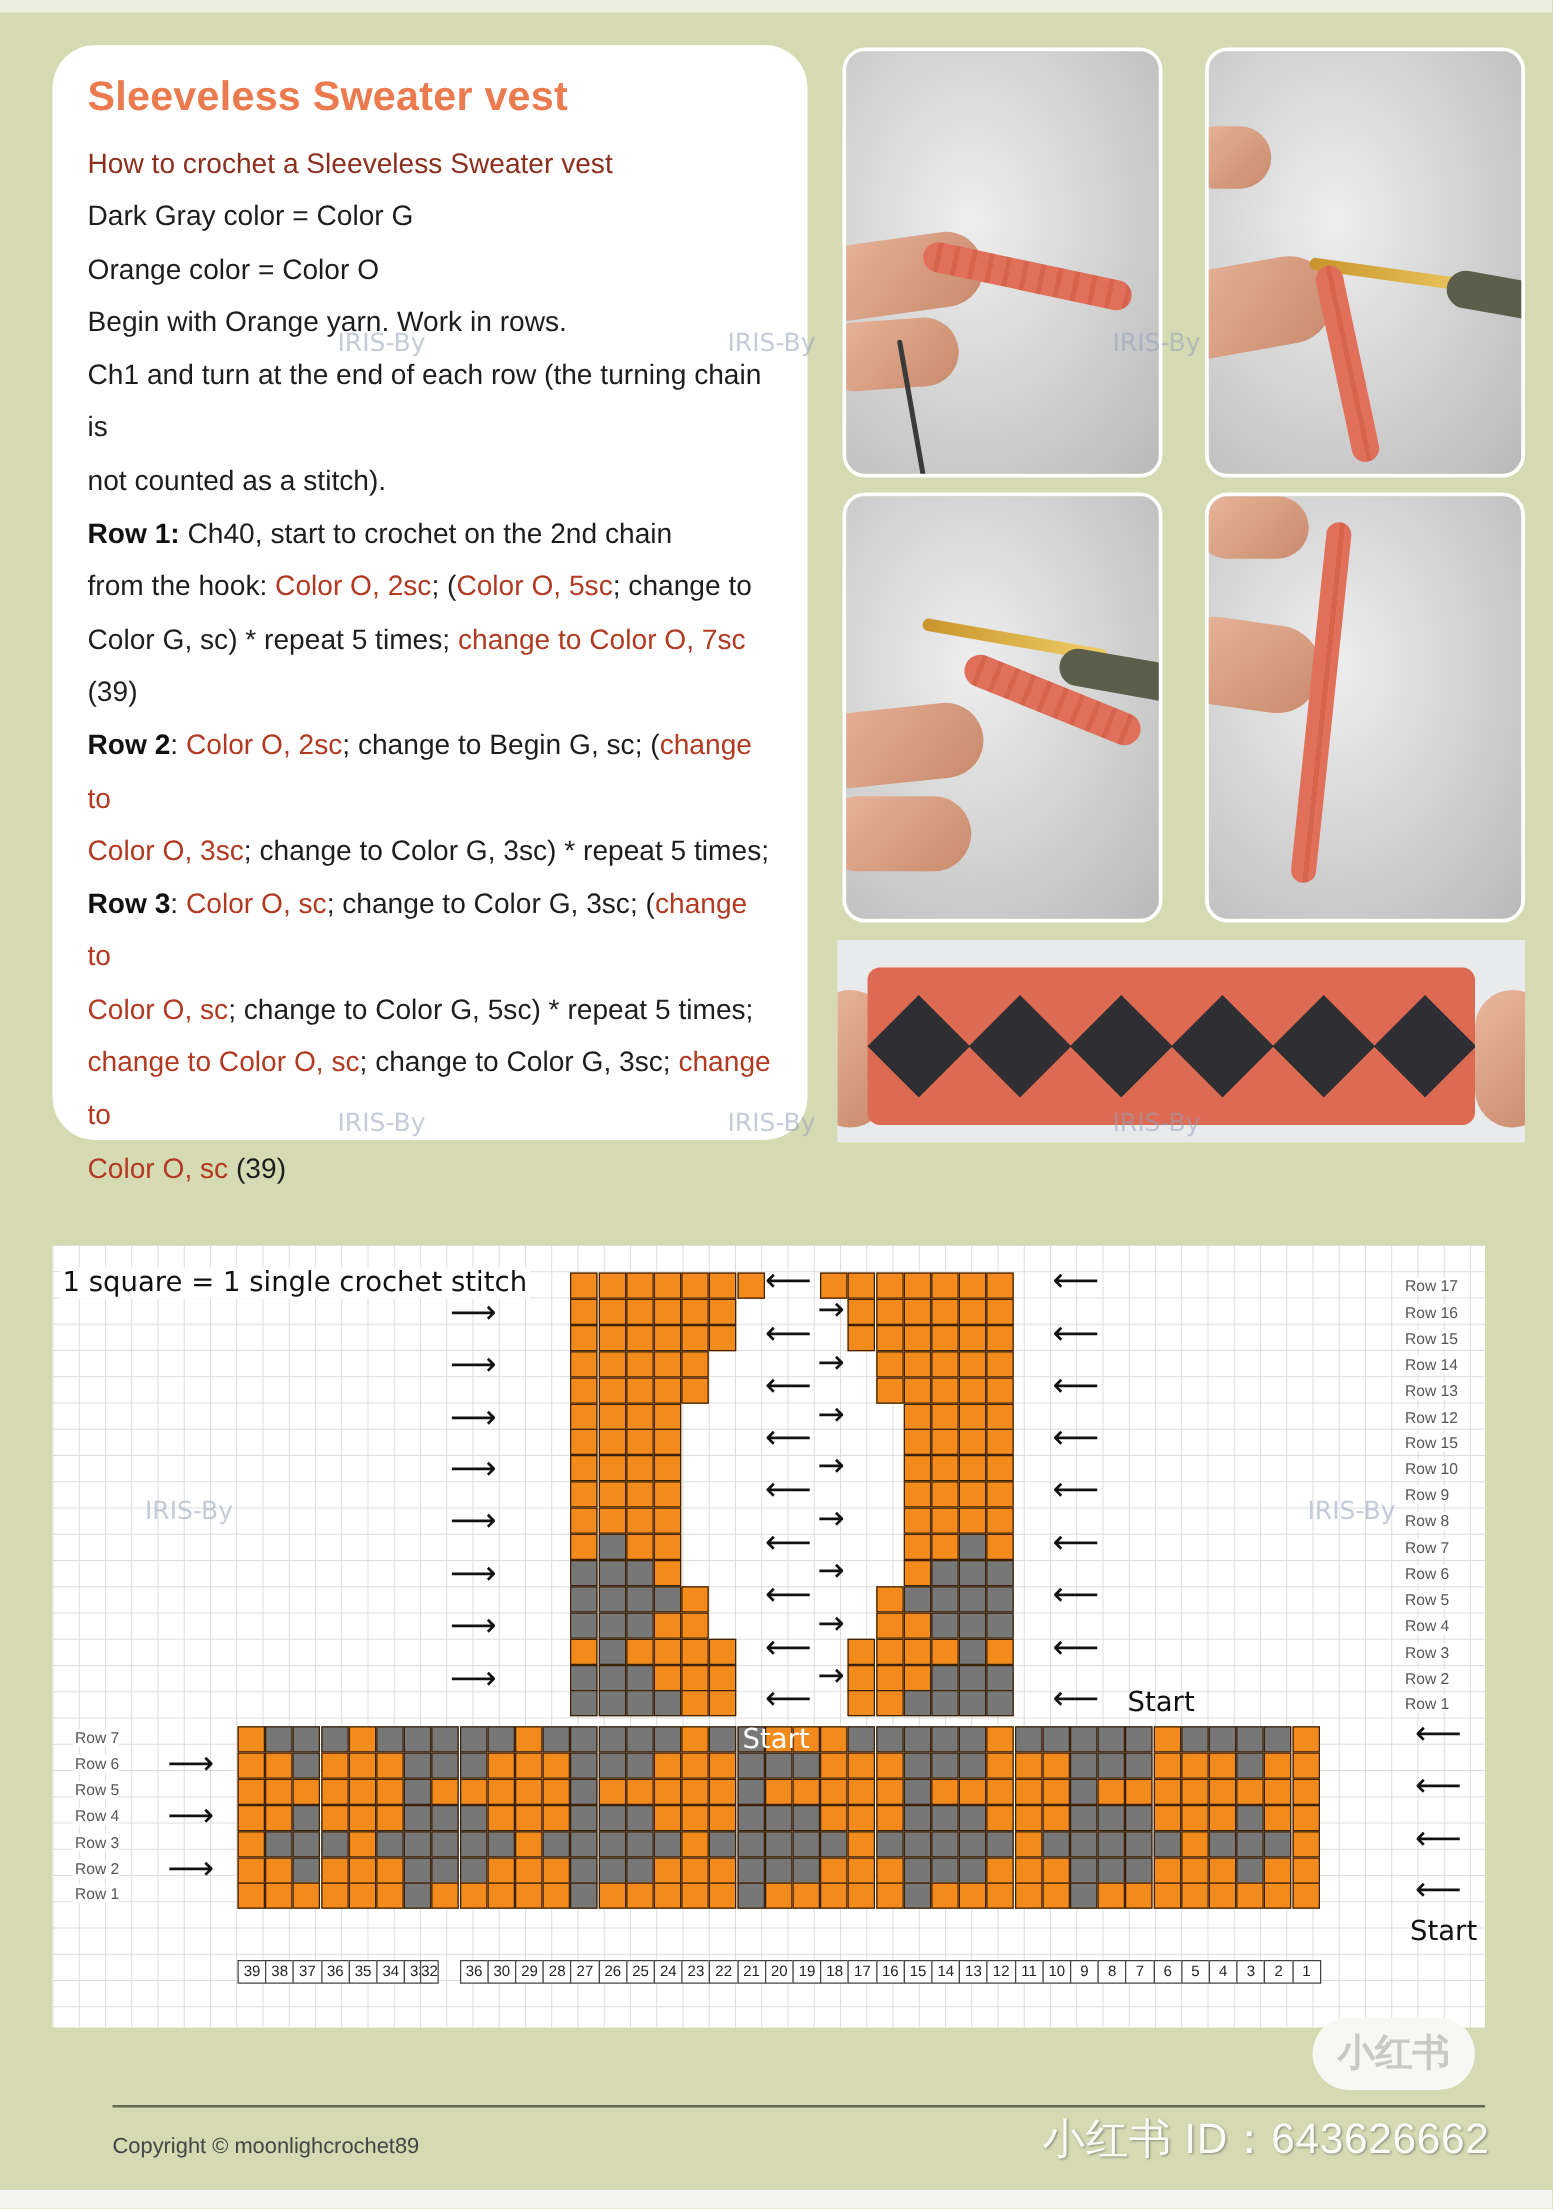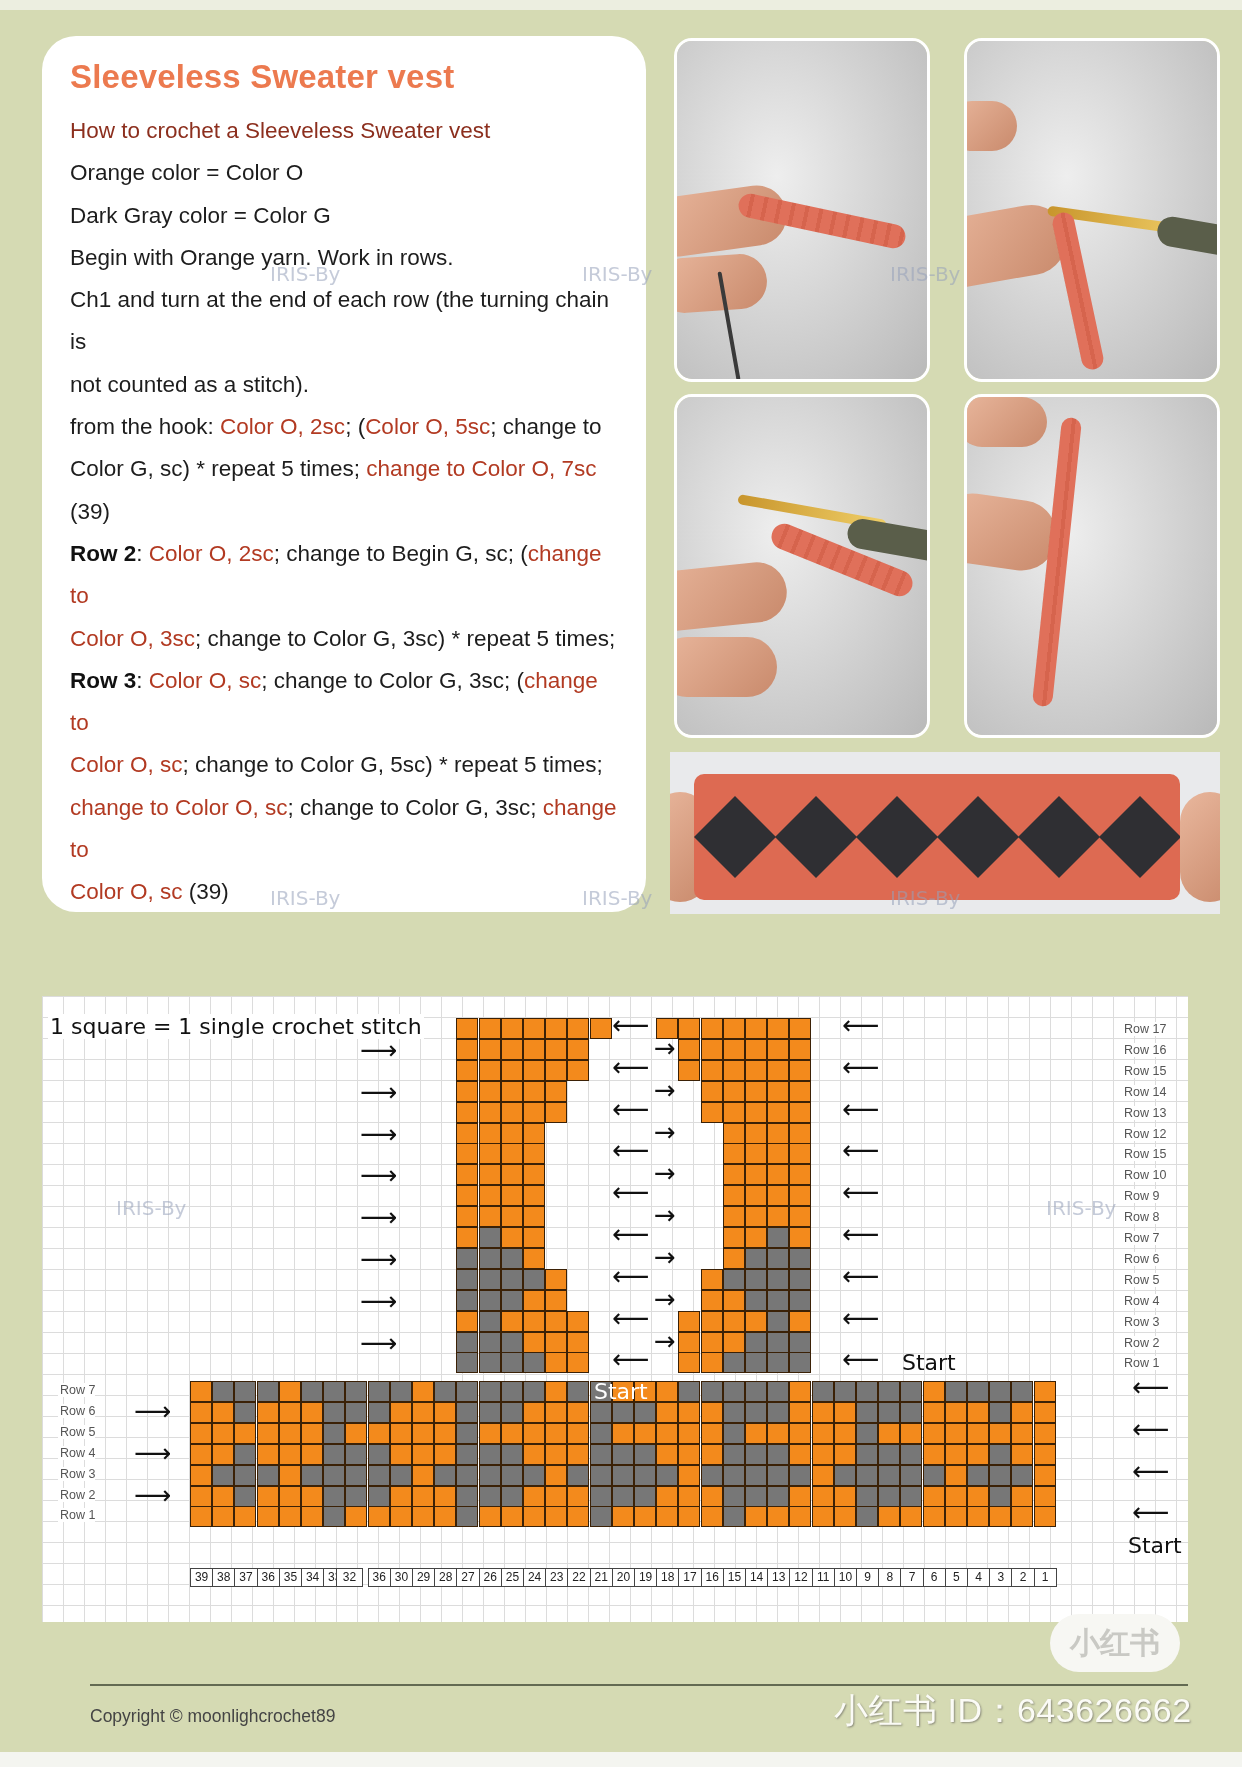--- a/index.html
+++ b/index.html
@@ -71,26 +71,27 @@
   .wm { position:absolute; font-size:20px; color:rgba(150,160,185,0.55); font-family:"DejaVu Sans",sans-serif; }
 </style>
 </head>
 <body>
 
 <div class="top-strip"></div>
 
 <div class="card">
   <h1>Sleeveless Sweater vest</h1>
   <p class="sub">How to crochet a Sleeveless Sweater vest</p>
+  <p>Dark Gray color = Color G</p>
   <p>Orange color = Color O</p>
-  <p>Dark Gray color = Color G</p>
   <p>Begin with Orange yarn. Work in rows.</p>
   <p>Ch1 and turn at the end of each row (the turning chain is</p>
   <p>not counted as a stitch).</p>
 
+  <p><span class="b">Row 1:</span><span> Ch40, start to crochet on the 2nd chain</span></p>
   <p><span>from the hook: </span><span class="o">Color O, 2sc</span><span>; (</span><span class="o">Color O, 5sc</span><span>; change to</span></p>
   <p><span>Color G, sc) * repeat 5 times; </span><span class="o">change to Color O, 7sc</span><span> (39)</span></p>
 
   <p><span class="b">Row 2</span><span>: </span><span class="o">Color O, 2sc</span><span>; change to Begin G, sc; (</span><span class="o">change to</span></p>
   <p><span class="o">Color O, 3sc</span><span>; change to Color G, 3sc) * repeat 5 times;</span></p>
 
   <p><span class="b">Row 3</span><span>: </span><span class="o">Color O, sc</span><span>; change to Color G, 3sc; (</span><span class="o">change to</span></p>
   <p><span class="o">Color O, sc</span><span>; change to Color G, 5sc) * repeat 5 times;</span></p>
   <p><span class="o">change to Color O, sc</span><span>; change to Color G, 3sc; </span><span class="o">change to</span></p>
   <p><span class="o">Color O, sc</span><span> (39)</span></p>
@@ -654,21 +655,21 @@
       <div class="arrow" style="left: 612px; top: 334.5px;">→</div>
       <div class="arrow" style="left: 570px; top: 353.4px;">⟵</div>
       <div class="startlbl" style="left: 860px; top: 354.4px;">Start</div>
       <div class="numbox" style="left: 148px; top: 572px; width: 23.2px;">39</div>
       <div class="numbox" style="left: 170.2px; top: 572px; width: 23.2px;">38</div>
       <div class="numbox" style="left: 192.4px; top: 572px; width: 23.2px;">37</div>
       <div class="numbox" style="left: 214.6px; top: 572px; width: 23.2px;">36</div>
       <div class="numbox" style="left: 236.8px; top: 572px; width: 23.2px;">35</div>
       <div class="numbox" style="left: 259px; top: 572px; width: 23.2px;">34</div>
       <div class="numbox" style="left: 281.2px; top: 572px; width: 23.2px;">33</div>
-      <div class="numbox" style="left: 294px; top: 572px; width: 27px;">32</div>
+      <div class="numbox" style="left: 294px; top: 572px; width: 15px;">32</div>
       <div class="numbox" style="left: 325.6px; top: 572px; width: 23.2px;">36</div>
       <div class="numbox" style="left: 347.8px; top: 572px; width: 23.2px;">30</div>
       <div class="numbox" style="left: 370px; top: 572px; width: 23.2px;">29</div>
       <div class="numbox" style="left: 392.2px; top: 572px; width: 23.2px;">28</div>
       <div class="numbox" style="left: 414.4px; top: 572px; width: 23.2px;">27</div>
       <div class="numbox" style="left: 436.6px; top: 572px; width: 23.2px;">26</div>
       <div class="numbox" style="left: 458.8px; top: 572px; width: 23.2px;">25</div>
       <div class="numbox" style="left: 481px; top: 572px; width: 23.2px;">24</div>
       <div class="numbox" style="left: 503.2px; top: 572px; width: 23.2px;">23</div>
       <div class="numbox" style="left: 525.4px; top: 572px; width: 23.2px;">22</div>

